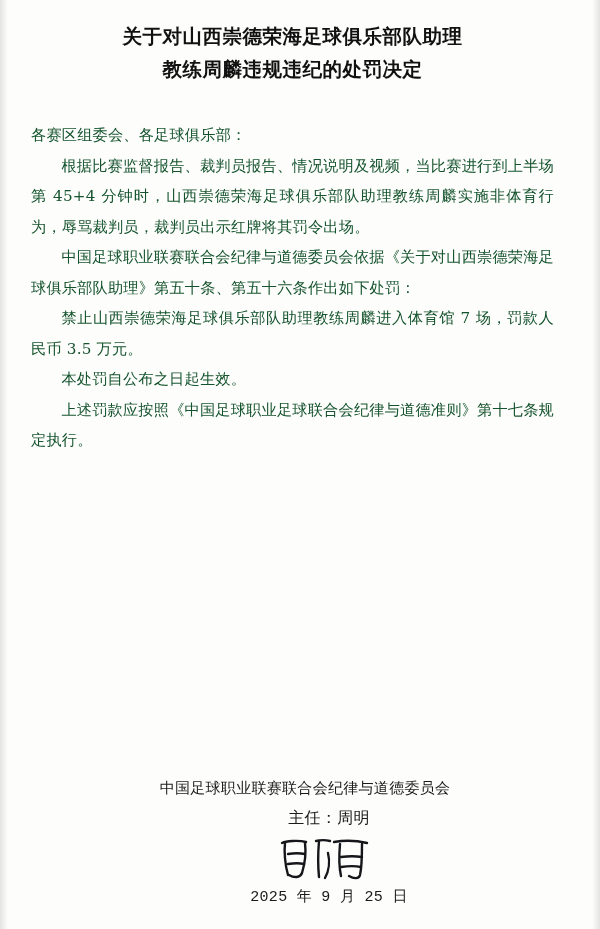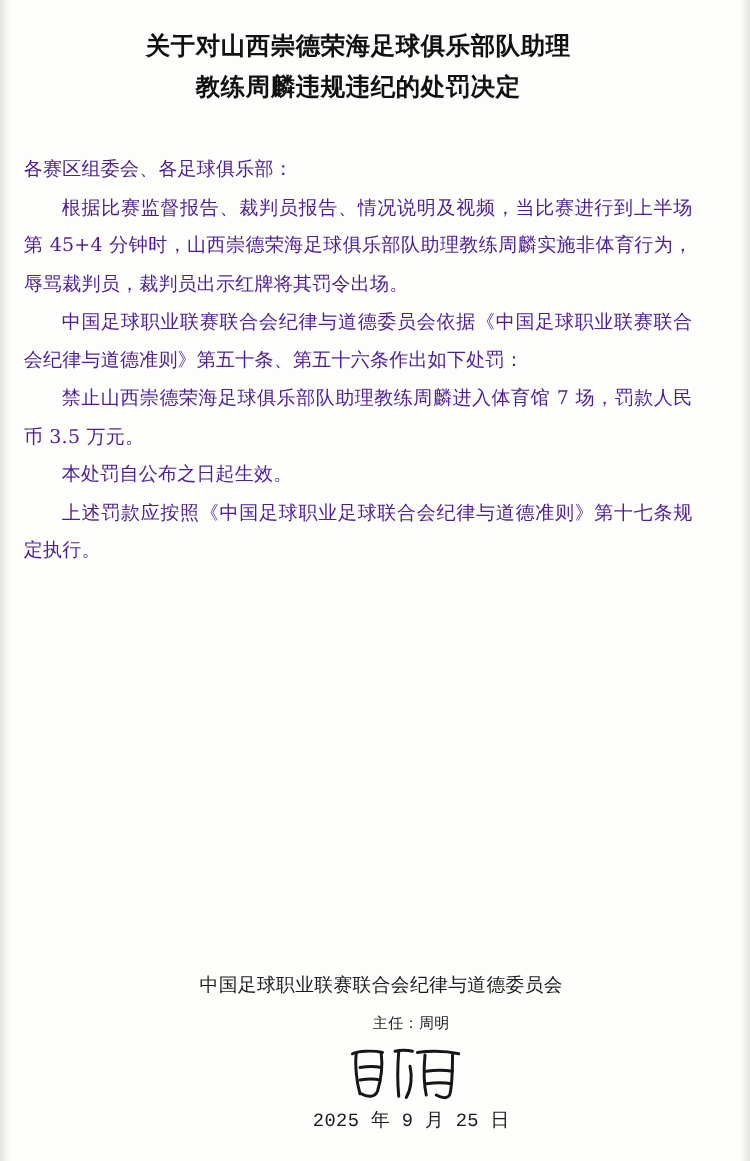--- a/index.html
+++ b/index.html
@@ -13,21 +13,21 @@
     font-family: "DejaVu Serif", "Liberation Serif", serif;
     color: #1a1a1a;
     overflow: hidden;
   }
   .page {
     position: relative;
     width: 600px;
     height: 929px;
     background: #fdfdfb;
     box-sizing: border-box;
-    padding: 14px 46px 10px 19px;
+    padding: 14px 46px 10px 31px;
   }
   .doc-title {
     text-align: center;
     font-size: 19.5px;
     font-weight: bold;
     line-height: 33px;
     letter-spacing: 0.5px;
     margin: 6px 0 0 0;
     color: #111;
   }
@@ -38,40 +38,40 @@
   .body-block {
     margin-top: 34px;
   }
   p.para {
     font-size: 15.2px;
     line-height: 30.5px;
     margin: 0 0 0 0;
     text-align: justify;
     text-justify: inter-ideograph;
     letter-spacing: 0.2px;
-    color: #4c1d95;
+    color: #14532d;
   }
   p.indent {
     text-indent: 2em;
   }
   .sig-block {
     position: absolute;
     left: 0;
     right: 0;
     bottom: 18px;
     text-align: center;
   }
   .sig-org {
     font-size: 15px;
     line-height: 30px;
     letter-spacing: 0.3px;
     padding-left: 10px;
   }
   .sig-role {
-    font-size: 12px;
+    font-size: 16px;
     line-height: 30px;
     letter-spacing: 0.3px;
     padding-left: 58px;
   }
   .sig-stamp {
     height: 52px;
     position: relative;
   }
   .sig-stamp svg {
     position: absolute;
@@ -110,21 +110,21 @@
   <div class="edge-shadow-right"></div>
 
   <h1 class="doc-title">
     <span class="title-line">关于对山西崇德荣海足球俱乐部队助理</span>
     <span class="title-line">教练周麟违规违纪的处罚决定</span>
   </h1>
 
   <div class="body-block">
     <p class="para">各赛区组委会、各足球俱乐部：</p>
     <p class="para indent">根据比赛监督报告、裁判员报告、情况说明及视频，当比赛进行到上半场第 45+4 分钟时，山西崇德荣海足球俱乐部队助理教练周麟实施非体育行为，辱骂裁判员，裁判员出示红牌将其罚令出场。</p>
-    <p class="para indent">中国足球职业联赛联合会纪律与道德委员会依据《中国足球职业联赛联合会纪律与道德准则》第五十条、第五十六条作出如下处罚：</p>
+    <p class="para indent">中国足球职业联赛联合会纪律与道德委员会依据《关于对山西崇德荣海足球俱乐部队助理》第五十条、第五十六条作出如下处罚：</p>
     <p class="para indent">禁止山西崇德荣海足球俱乐部队助理教练周麟进入体育馆 7 场，罚款人民币 3.5 万元。</p>
     <p class="para indent">本处罚自公布之日起生效。</p>
     <p class="para indent">上述罚款应按照《中国足球职业足球联合会纪律与道德准则》第十七条规定执行。</p>
   </div>
 
   <div class="sig-block">
     <div class="sig-org">中国足球职业联赛联合会纪律与道德委员会</div>
     <div class="sig-role">主任：周明</div>
     <div class="sig-stamp">
       <svg width="110" height="48" viewBox="0 0 110 48" aria-hidden="true">

